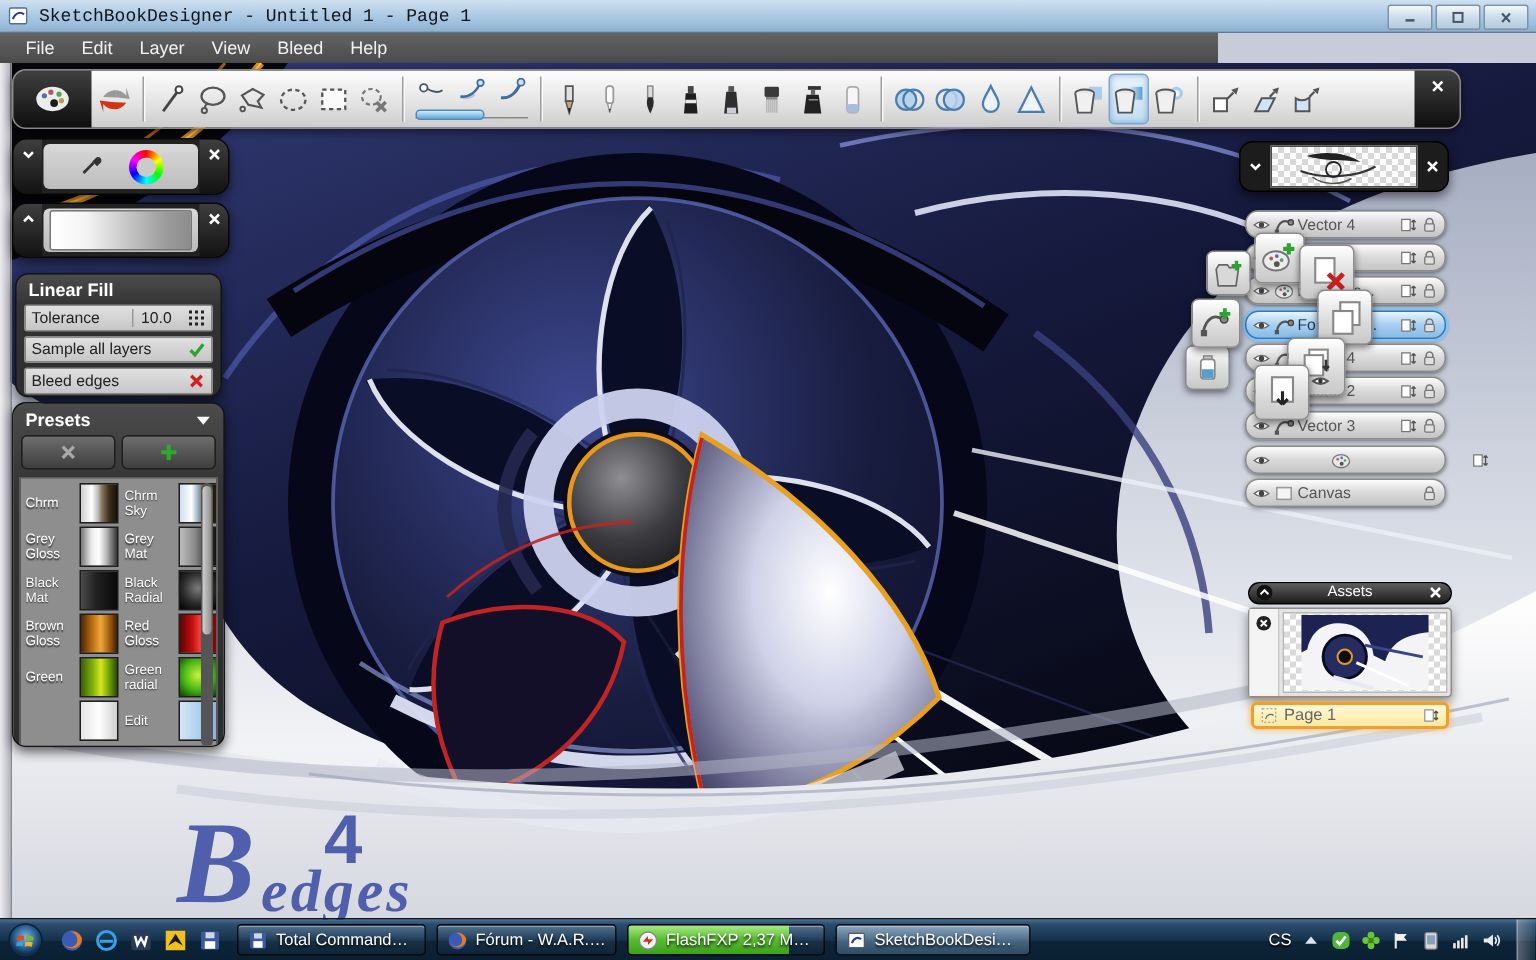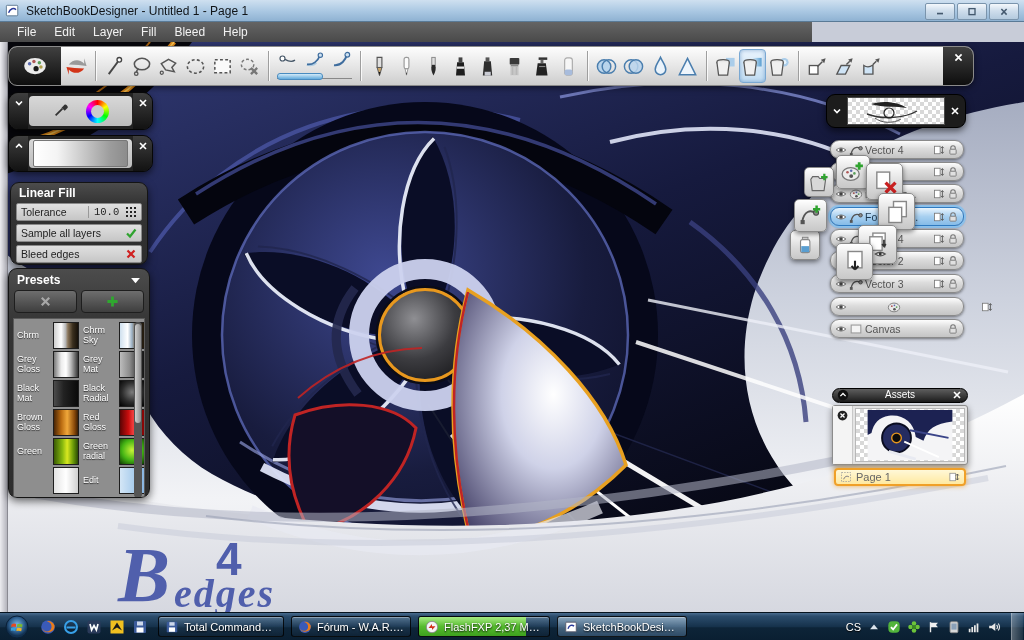--- a/index.html
+++ b/index.html
@@ -3,21 +3,21 @@
 <meta charset="utf-8">
 <style>
   html,body{margin:0;padding:0;background:#111;}
   #stage{position:relative;width:1024px;height:640px;overflow:hidden;
     font-family:"Liberation Sans",sans-serif;background:#c8ccd8;user-select:none;}
   
   .titlebar{position:absolute;left:0;top:0;width:1024px;height:22px;
     background:linear-gradient(#cfe0f0,#a9c7e2 55%,#8fb2d2);border-bottom:1px solid #5a7a96;
     display:flex;align-items:center;box-sizing:border-box;}
   .app-icon{width:15px;height:14px;margin-left:5px;flex:none;}
-  .title-text{font-size:12px;color:#101418;margin-left:6px;}
+  .title-text{font-size:12px;color:#101418;margin-left:6px;font-family:Liberation Mono, monospace;}
   .winbtns{position:absolute;right:5px;top:3px;display:flex;gap:2px;}
   .winbtn{width:28px;height:15px;background:linear-gradient(#f4f8fc,#cfdeec 45%,#b4cade);
     border:1px solid #7a94ac;border-radius:2px;display:flex;align-items:center;justify-content:center;}
   
   .menubar{position:absolute;top:22px;left:0;width:812px;height:20px;
     background:linear-gradient(#646464,#4a4a4a);display:flex;align-items:center;
     padding-left:8px;box-sizing:border-box;}
   .menu-item{color:#f2f2f2;font-size:12px;padding:0 9px;line-height:20px;cursor:default;}
   
   .canvas{position:absolute;top:42px;left:0;width:1024px;height:570px;}
@@ -70,21 +70,21 @@
   .colorwheel::after{content:"";position:absolute;inset:5px;border-radius:50%;background:#cbcbcb;}
   
   .dark-panel{position:absolute;background:linear-gradient(#4c4c4c,#343434 25%,#2d2d2d);
     border:1px solid #141414;border-radius:9px;box-shadow:0 3px 8px rgba(0,0,0,.6);box-sizing:border-box;}
   #linearFill{left:10px;top:182px;width:138px;height:83px;}
   .lf-title{font-size:12px;font-weight:bold;color:#fff;padding:3px 0 3px 8px;}
   .lf-row{height:16px;margin:0 5px 3px;background:linear-gradient(#e0e0e0,#c6c6c6);
     border:1px solid #8a8a8a;border-radius:2px;display:flex;align-items:center;
     font-size:10.5px;color:#222;padding:0 4px;gap:3px;}
   .lf-label{flex:1;white-space:nowrap;}
-  .lf-val{width:28px;border-left:1px solid #999;padding-left:5px;font-family:Liberation Mono, monospace;}
+  .lf-val{width:28px;border-left:1px solid #999;padding-left:5px;}
   .lf-ico svg{width:12px;height:12px;display:block;}
   #presets{left:8px;top:268px;width:142px;height:230px;overflow:hidden;}
   .p-title{display:flex;align-items:center;padding:4px 8px 3px;color:#fff;font-weight:bold;font-size:12px;}
   .p-tri{margin-left:auto;}
   .p-btns{display:flex;gap:4px;padding:0 5px;}
   .p-btn{flex:1;height:21px;background:linear-gradient(#6e6e6e,#3e3e3e);border:1px solid #1e1e1e;
     border-radius:4px;display:flex;align-items:center;justify-content:center;}
   .p-grid-wrap{position:relative;margin:5px 4px 0;background:#8e8e8e;border:1px solid #5a5a5a;
     padding:3px 13px 17px 3px;height:162px;overflow:hidden;}
   .p-grid{display:grid;grid-template-columns:1fr 1fr;gap:2px 4px;}
@@ -309,21 +309,21 @@
             <path d="M4.5 4 L11.5 11.5 M11.5 4 L4.5 11.5" stroke="#44596e" stroke-width="2"></path>
           </svg>
         </span>
     </div>
   </div>
 
   <div class="menubar" id="menubar">
       <span class="menu-item">File</span>
       <span class="menu-item">Edit</span>
       <span class="menu-item">Layer</span>
-      <span class="menu-item">Fill</span>
+      <span class="menu-item">View</span>
       <span class="menu-item">Bleed</span>
       <span class="menu-item">Help</span>
     </div>
 
   <div class="toolbar">
     <div class="t-cap left">
       <svg viewBox="0 0 24 24">
           <ellipse cx="12" cy="12" rx="10" ry="7.5" fill="#ececec"></ellipse>
           <circle cx="7" cy="10" r="1.6" fill="#5a6ab0"></circle>
           <circle cx="11" cy="7.8" r="1.6" fill="#b05a5a"></circle>

